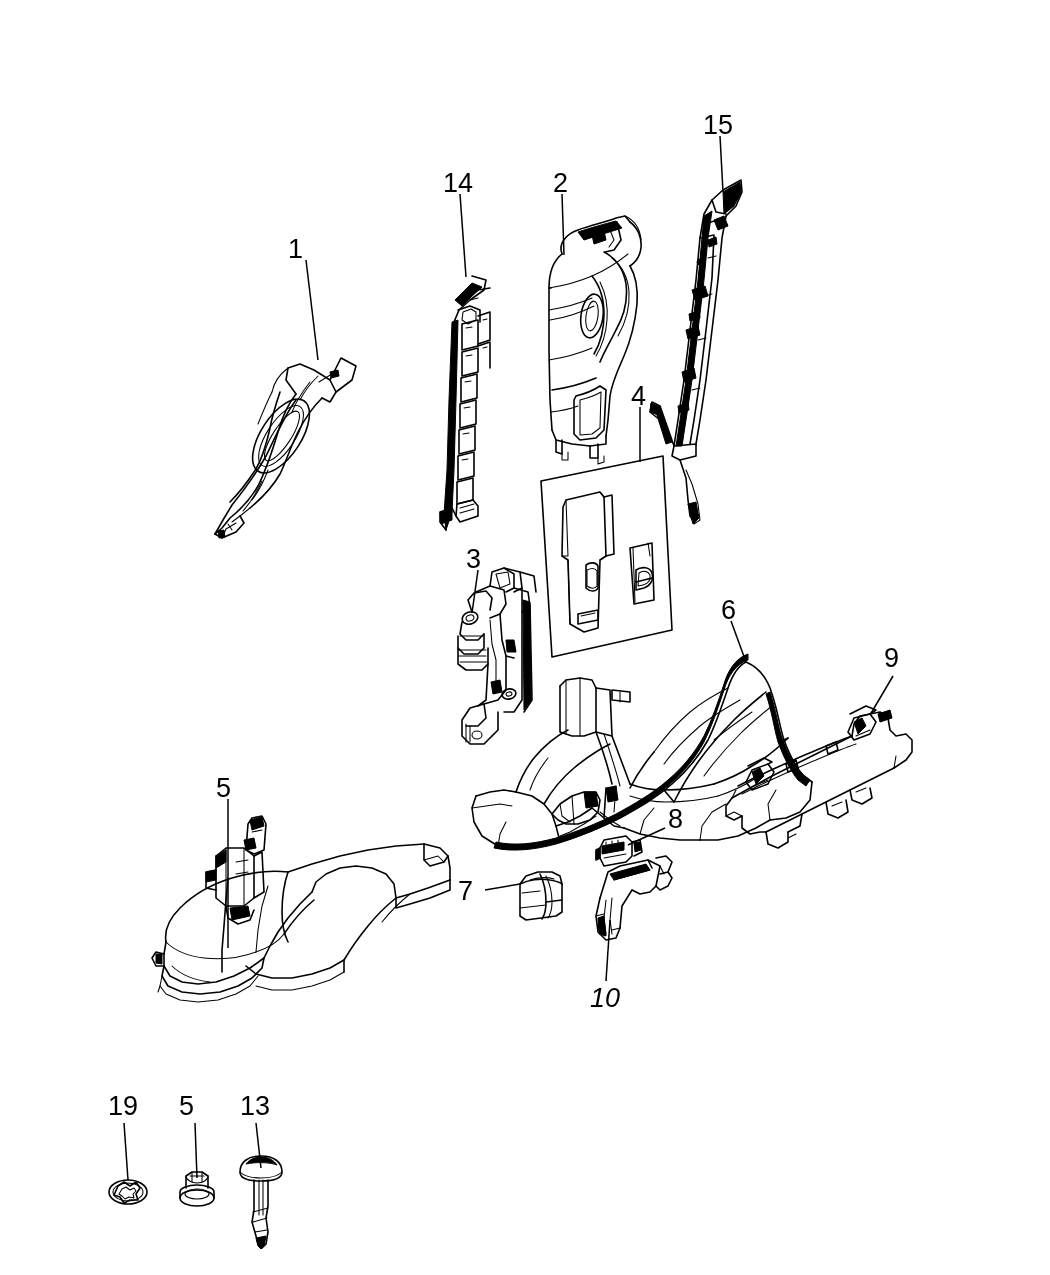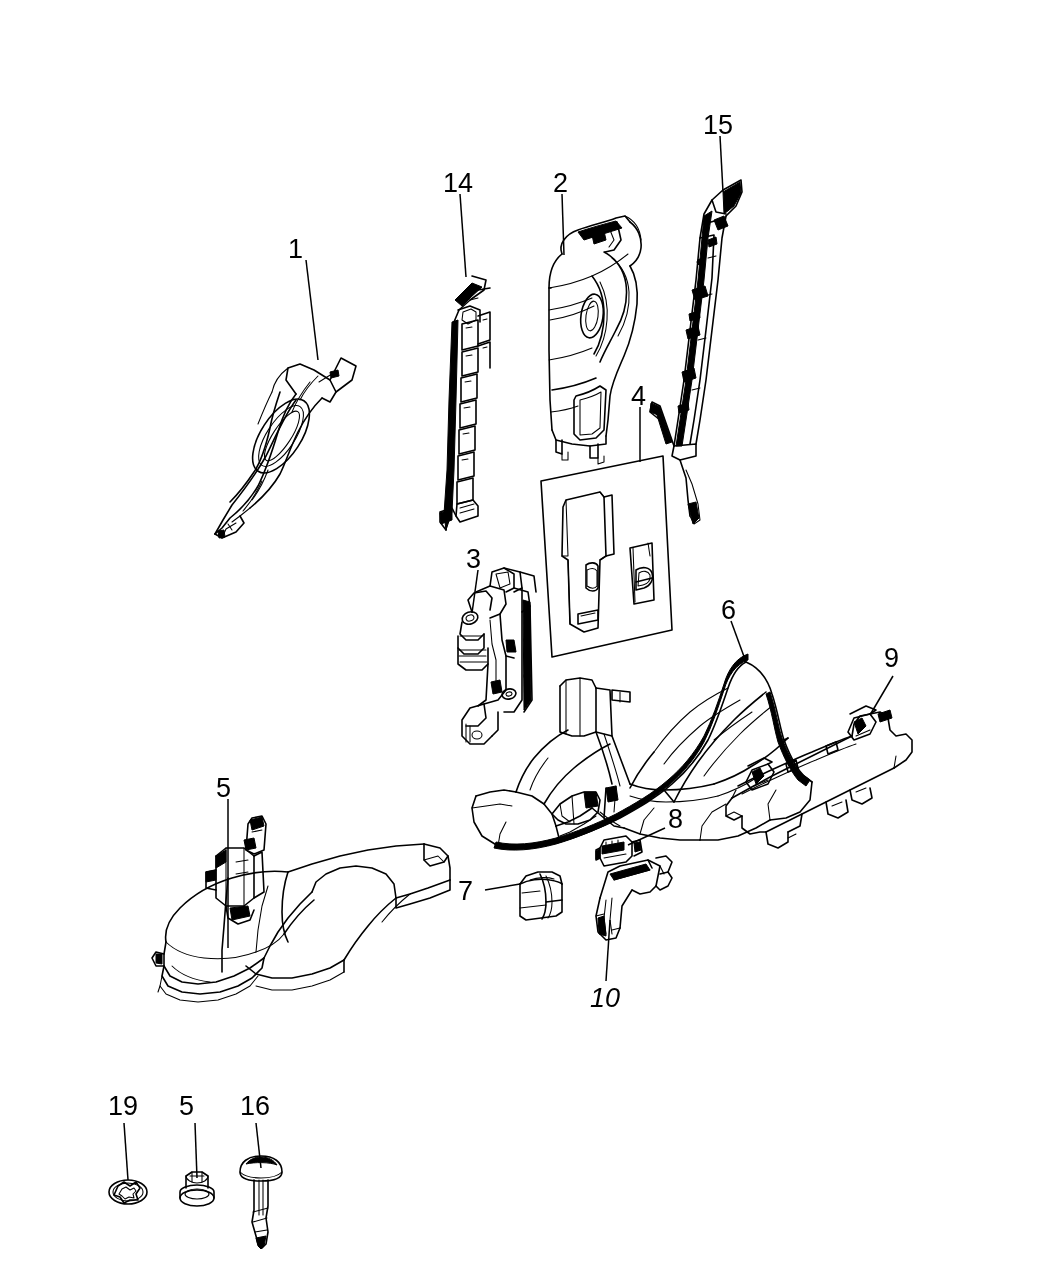--- a/index.html
+++ b/index.html
@@ -485,17 +485,17 @@
 <span class="callout-num" style="left:466px;  top:546px;">3</span>
 <span class="callout-num" style="left:631px;  top:383px;">4</span>
 <span class="callout-num" style="left:216px;  top:775px;">5</span>
 <span class="callout-num" style="left:721px;  top:597px;">6</span>
 <span class="callout-num" style="left:458px;  top:878px;">7</span>
 <span class="callout-num" style="left:668px;  top:806px;">8</span>
 <span class="callout-num" style="left:884px;  top:645px;">9</span>
 <span class="callout-num" style="left:590px;  top:985px;font-style:italic;">10</span>
 <span class="callout-num" style="left:108px;  top:1093px;">19</span>
 <span class="callout-num" style="left:179px;  top:1093px;">5</span>
-<span class="callout-num" style="left:240px;  top:1093px;">16</span>
+<span class="callout-num" style="left:240px;  top:1093px;">13</span>
 <span class="callout-num" style="left:443px;  top:170px;">14</span>
 <span class="callout-num" style="left:703px;  top:112px;">15</span>
 
 </div>
 
 </body></html>

